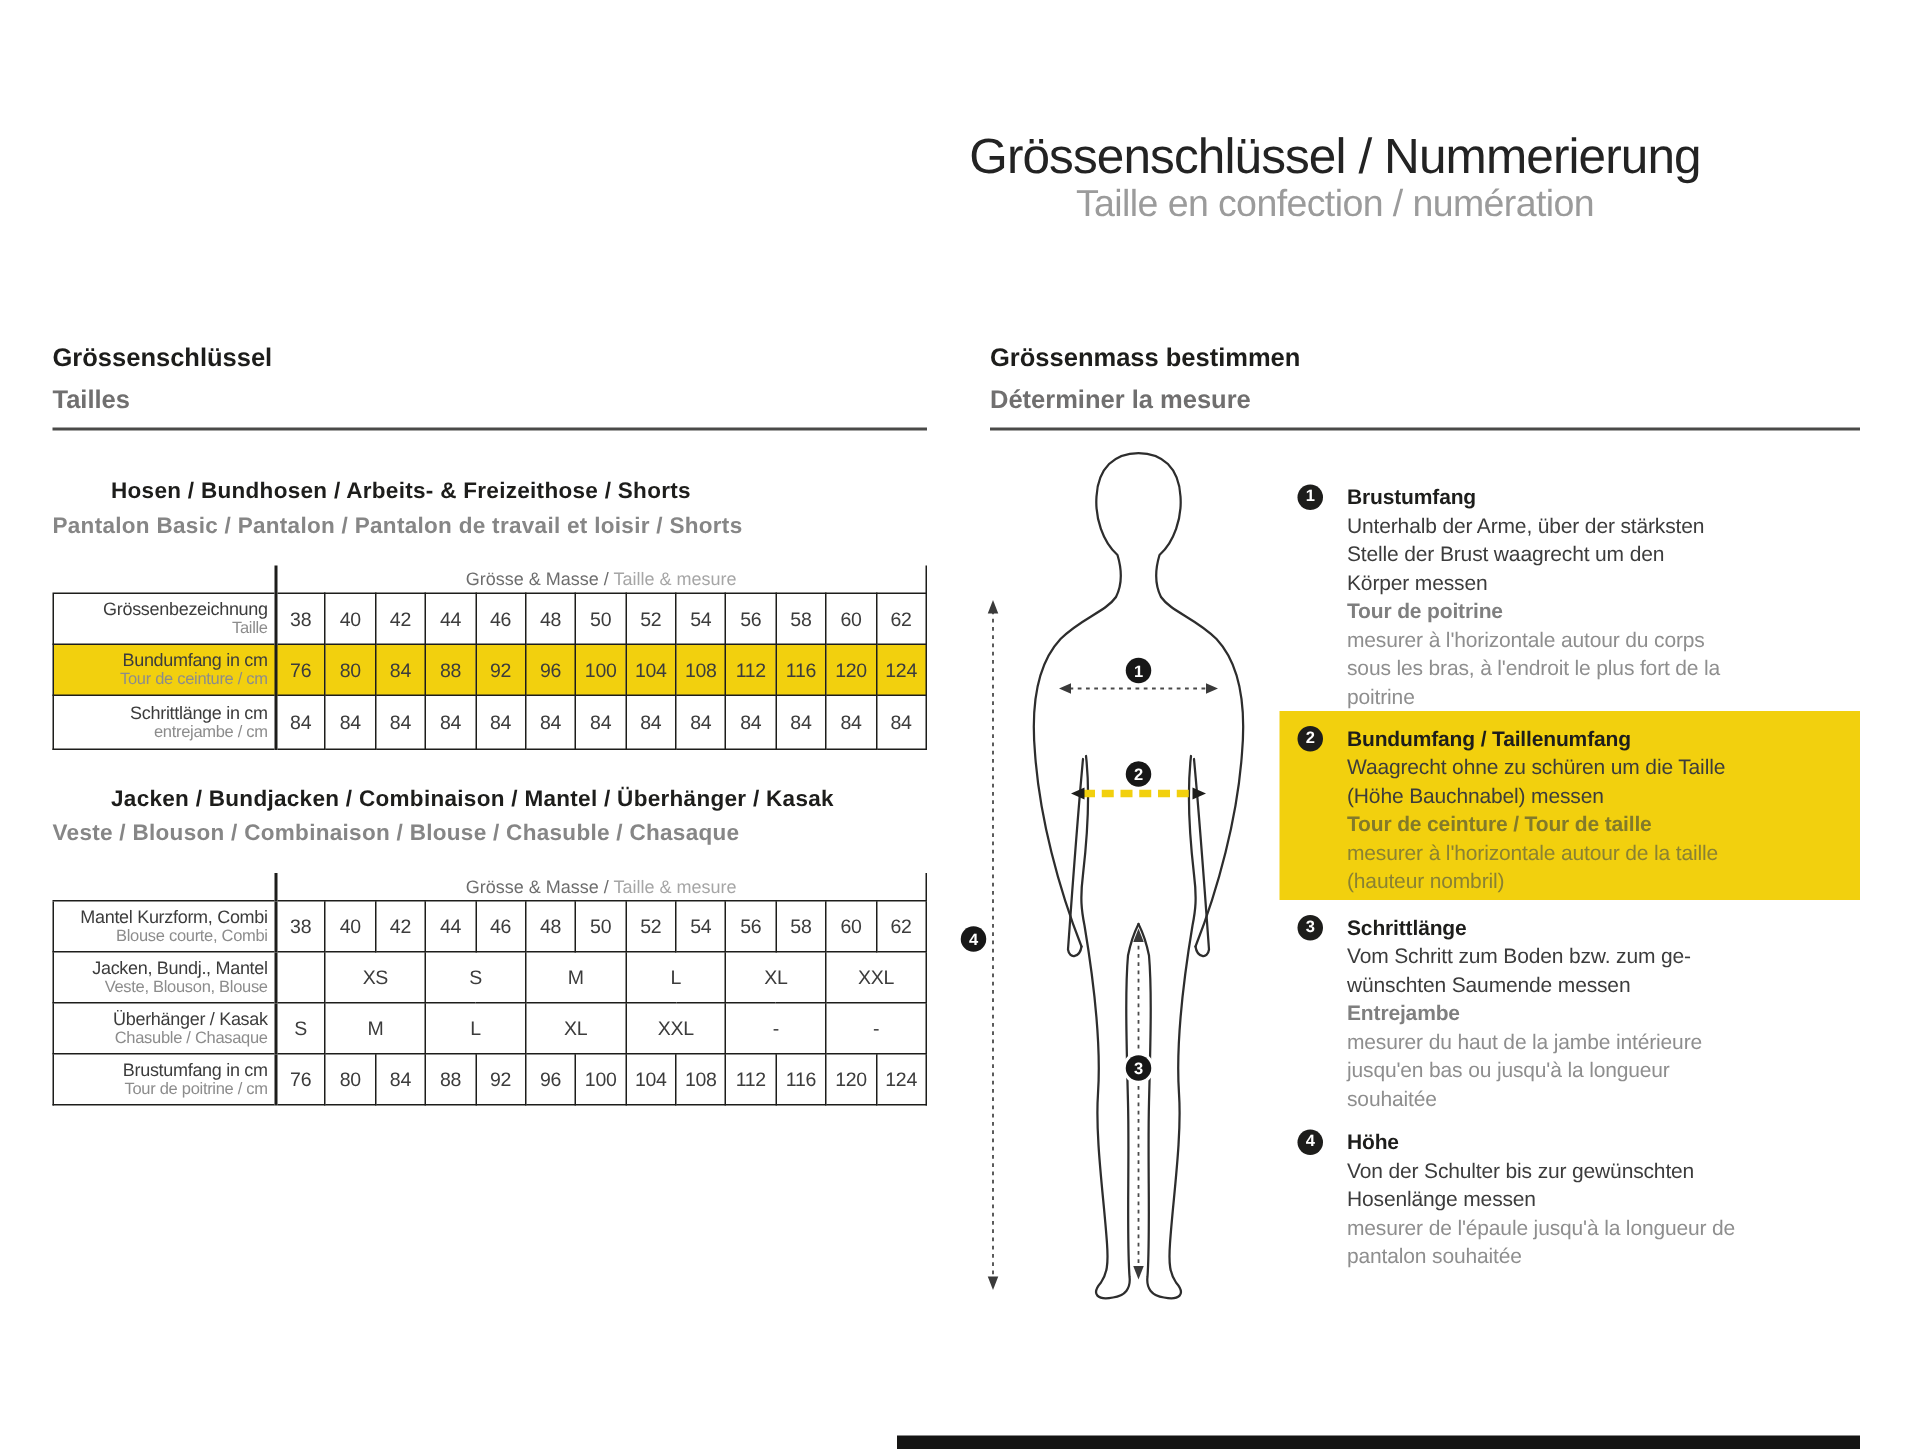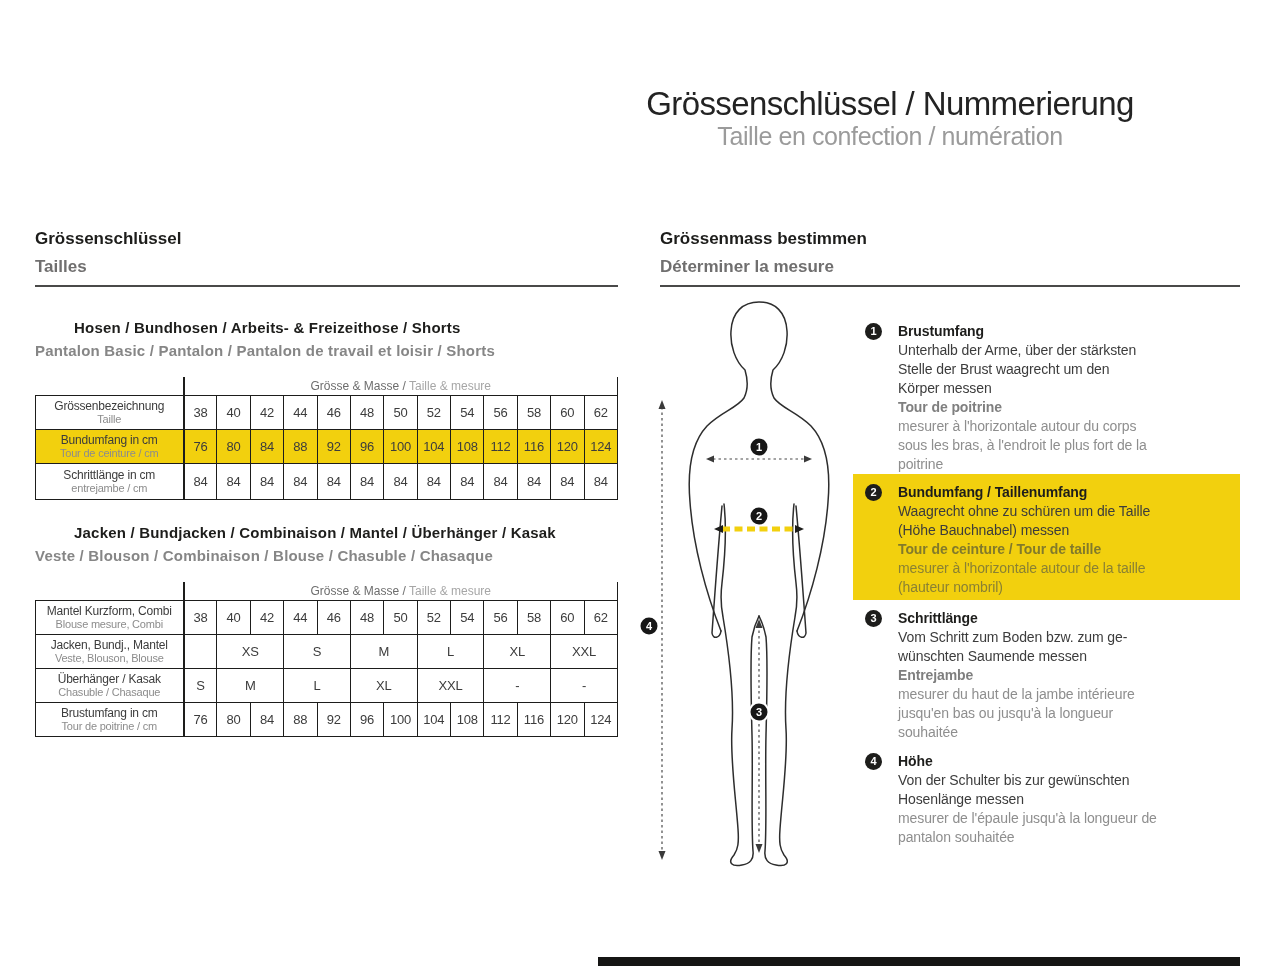--- a/index.html
+++ b/index.html
@@ -26,21 +26,21 @@
   .size-table{position:absolute;left:35px;border-collapse:collapse;table-layout:fixed;
               width:583px;font-size:13px;color:#3c3c3c;}
   .size-table col.label-col{width:148px;}
   .size-table th{border:none;font-weight:400;height:18px;font-size:12px;padding:0;margin-top:36px;}
   .size-table th.sizes-head{border-left:2px solid #1d1d1b;border-right:1px solid #1d1d1b;
                             border-bottom:1px solid #1d1d1b;text-align:center;}
   .size-table th.corner{border-bottom:1px solid #1d1d1b;}
   .th-de{color:#6d6d6d;}
   .th-fr{color:#a6a6a6;}
   .size-table td{border:1px solid #1d1d1b;text-align:center;padding:0;height:29px;letter-spacing:-0.2px;}
-  .size-table td.label-cell{text-align:center;padding:2px 4px;border-right-width:2px;}
+  .size-table td.label-cell{text-align:right;padding:2px 4px;border-right-width:2px;}
   .label-de{font-size:12px;color:#3c3c3c;line-height:13px;}
   .label-fr{font-size:11px;color:#8c8c8c;line-height:12px;}
   .size-table tr.highlight td{background:#F2D00E;}
   #table-pants tr:nth-child(3) td{height:31px;}
 
   
   .hl-box{position:absolute;left:853px;top:474px;width:395px;height:126px;background:#F2D00E;}
   .badge{position:absolute;left:865px;width:17px;height:17px;border-radius:50%;background:#1d1d1b;
          color:#fff;font-size:11px;font-weight:bold;line-height:17px;text-align:center;}
   .blk{position:absolute;left:898px;width:318px;font-size:14px;line-height:19px;letter-spacing:-0.1px;}
@@ -197,21 +197,21 @@
         <th class="sizes-head" colspan="13">
           <span class="th-de">Grösse &amp; Masse /</span>
           <span class="th-fr">Taille &amp; mesure</span>
         </th>
       </tr>
     </thead>
     <tbody>
         <tr>
           <td class="label-cell">
             <div class="label-de">Mantel Kurzform, Combi</div>
-            <div class="label-fr">Blouse mesure, Combi</div>
+            <div class="label-fr">Blouse courte, Combi</div>
           </td>
           <td>38</td>
           <td>40</td>
           <td>42</td>
           <td>44</td>
           <td>46</td>
           <td>48</td>
           <td>50</td>
           <td>52</td>
           <td>54</td>

